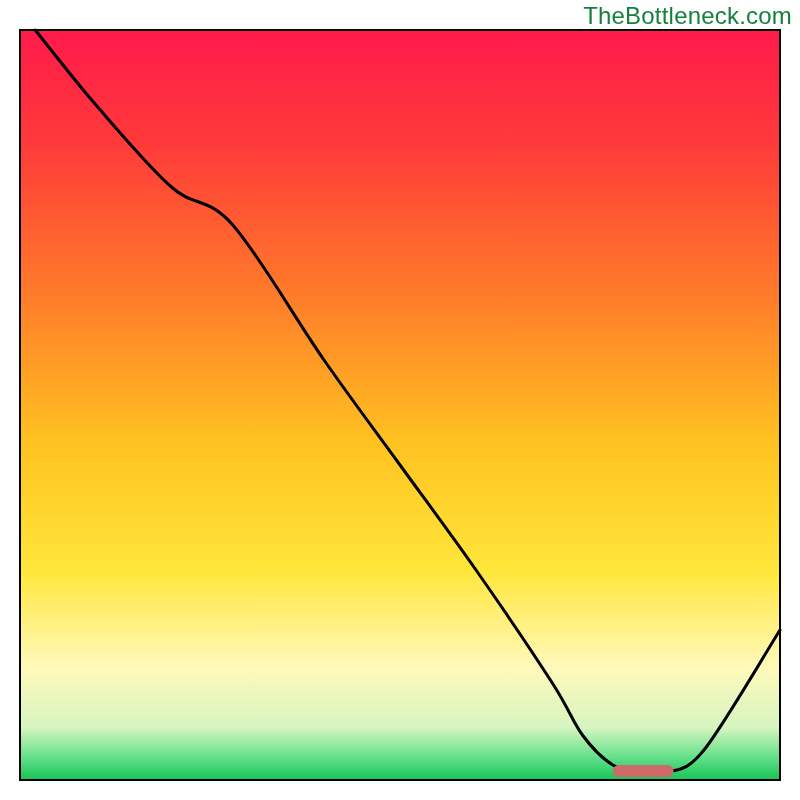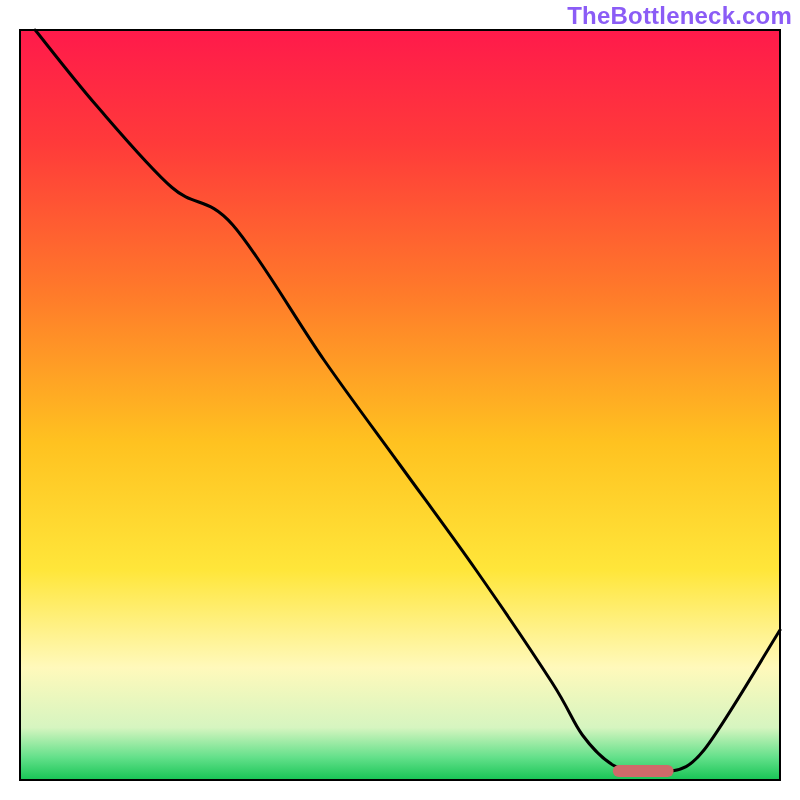--- a/index.html
+++ b/index.html
@@ -13,22 +13,22 @@
   .container {
     position: relative;
     width: 800px;
     height: 800px;
   }
   .watermark {
     position: absolute;
     top: 2px;
     right: 8px;
     font-size: 24px;
-    font-weight: 700;
-    color: #8b5cf6;
+    font-weight: 400;
+    color: #15803d;
     letter-spacing: 0.2px;
     user-select: none;
   }
   svg.plot {
     position: absolute;
     left: 0;
     top: 0;
   }
 </style>
 </head>

